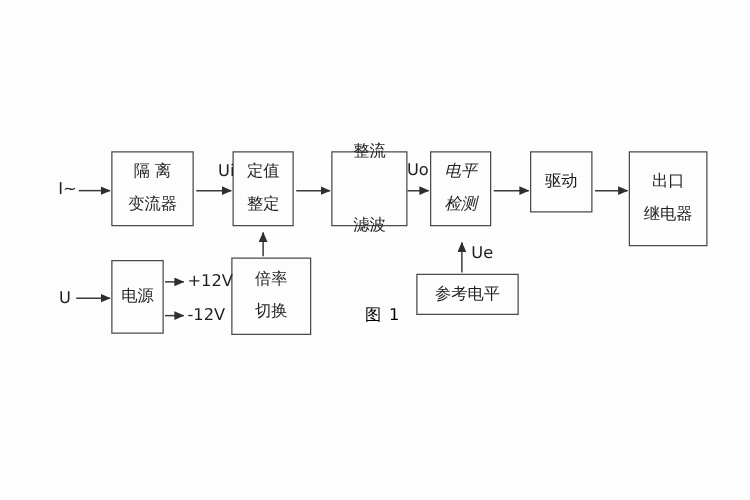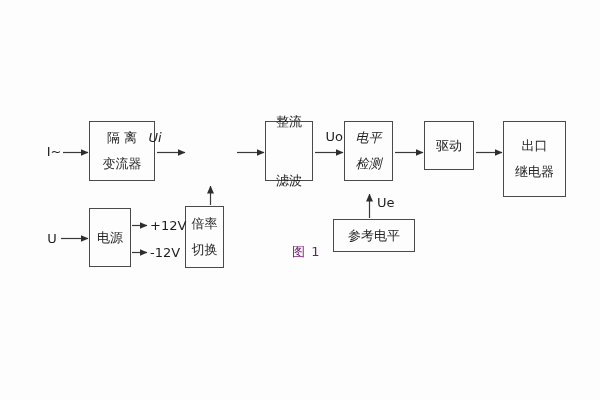--- a/index.html
+++ b/index.html
@@ -22,48 +22,48 @@
     justify-content: center;
     font-size: 13px;
     line-height: 26px;
     text-align: center;
     box-sizing: border-box;
     white-space: nowrap;
   }
   
   .b-isolation   { left: 89px;  top: 121px; width: 66px; height: 60px; }
   .b-setting     { left: 186px; top: 121px; width: 49px; height: 60px; }
-  .b-rectifier   { left: 265px; top: 121px; width: 48px; height: 60px; gap: 33px; }
+  .b-rectifier   { left: 265px; top: 121px; width: 61px; height: 60px; gap: 33px; }
   .b-level       { left: 344px; top: 121px; width: 49px; height: 60px; font-style: italic; }
   .b-drive       { left: 424px; top: 121px; width: 50px; height: 49px; }
   .b-relay       { left: 503px; top: 121px; width: 63px; height: 76px; }
   
   .b-power       { left: 89px;  top: 208px; width: 42px; height: 59px; text-align: right; }
-  .b-ratio       { left: 185px; top: 206px; width: 39px; height: 62px; }
+  .b-ratio       { left: 185px; top: 206px; width: 64px; height: 62px; }
   .b-reference   { left: 333px; top: 219px; width: 82px; height: 33px; line-height: 31px; }
 
   .sig {
     position: absolute;
     font-size: 13px;
     color: #1f1f1f;
     white-space: nowrap;
   }
   .sig-i   { left: 42px;  top: 144px; width: 24px; text-align: center; }
   .sig-u   { left: 45px;  top: 231px; width: 14px; text-align: center; }
-  .sig-ui  { left: 142px; top: 130px; width: 26px; text-align: center; font-style: italic; }
+  .sig-ui  { left: 168px; top: 130px; width: 26px; text-align: center; }
   .sig-uo  { left: 315px; top: 129px; width: 28px; text-align: right; }
   .sig-ue  { left: 377px; top: 195px; }
   .sig-p12 { left: 150px; top: 218px; }
   .sig-m12 { left: 150px; top: 245px; }
 
   .caption {
     position: absolute;
     left: 292px; top: 243px;
     font-size: 13px;
-    color: #701a75;
+    color: #000000;
     letter-spacing: 1px;
   }
   #wires { position: absolute; left: 0; top: 0; }
 </style>
 </head>
 <body>
 
 <div id="canvas">
 
   <svg id="wires" width="600" height="400">
@@ -81,20 +81,24 @@
     <line x1="61" y1="238.5" x2="88" y2="238.5" stroke="#3a3a3a" stroke-width="1.2" marker-end="url(#ah)"></line>
     <line x1="132" y1="225.5" x2="147" y2="225.5" stroke="#3a3a3a" stroke-width="1.2" marker-end="url(#ah)"></line>
     <line x1="132" y1="252.5" x2="147" y2="252.5" stroke="#3a3a3a" stroke-width="1.2" marker-end="url(#ah)"></line>
     <line x1="210.5" y1="205" x2="210.5" y2="186" stroke="#3a3a3a" stroke-width="1.2" marker-end="url(#ah)"></line>
     <line x1="369.5" y1="218" x2="369.5" y2="194" stroke="#3a3a3a" stroke-width="1.2" marker-end="url(#ah)"></line>
   </svg>
 
   <div class="block b-isolation">
     <span>隔 离</span>
     <span>变流器</span>
+  </div>
+  <div class="block b-setting">
+    <span>定值</span>
+    <span>整定</span>
   </div>
   <div class="block b-rectifier">
     <span>整流</span>
     <span>滤波</span>
   </div>
   <div class="block b-level">
     <span>电平</span>
     <span>检测</span>
   </div>
   <div class="block b-drive">

